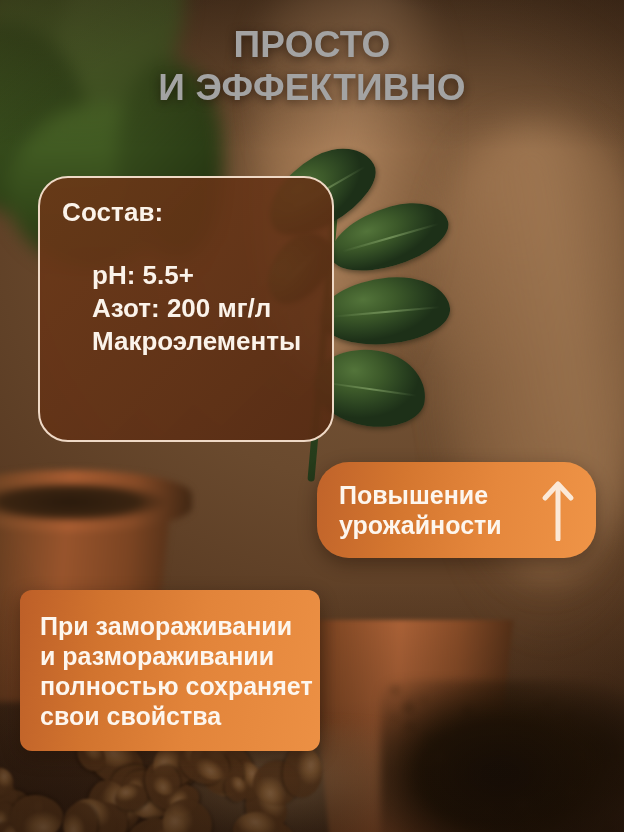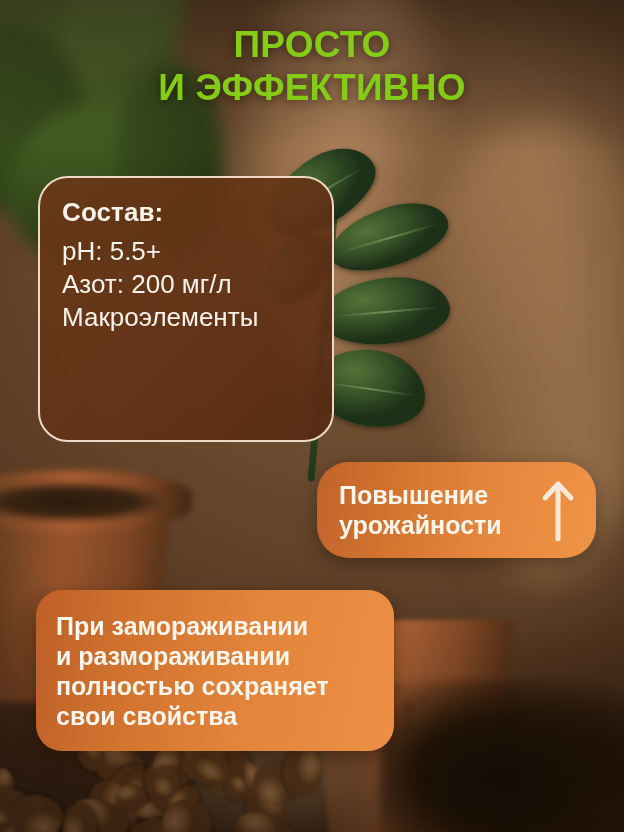--- a/index.html
+++ b/index.html
@@ -139,62 +139,62 @@
   .comp-card {
     position:absolute; left:38px; top:176px; width:296px; height:266px;
     background:linear-gradient(135deg, rgba(108,56,24,.90) 0%, rgba(98,50,22,.90) 55%, rgba(86,43,19,.92) 100%);
     border:2px solid #efd9c6;
     border-radius:30px;
     padding:20px 0 0 22px;
     backdrop-filter:blur(2px);
   }
   .comp-head {
     font-size:26px; font-weight:700; color:#fbf3ea; letter-spacing:.1px;
-    line-height:1.1; margin-bottom:8px;
+    line-height:1.1; margin-bottom:32px;
   }
   .comp-line {
-    font-size:26px; font-weight:400; color:#fbf3ea; line-height:1.28; white-space:nowrap;
+    font-size:26px; font-weight:700; color:#fbf3ea; line-height:1.28; white-space:nowrap;margin-left:30px;
   }
 
   
   .pill {
     position:absolute;
     background:linear-gradient(100deg, #c0632a 0%, #d4762f 30%, #e5873c 62%, #ef9447 100%);
     border-radius:32px;
     box-shadow:0 6px 18px rgba(30,14,4,.42);
     display:flex; align-items:center;
   }
   .pill-text {
     font-size:25px; font-weight:700; color:#fdf6ee; line-height:1.2; white-space:pre-line;
   }
 
   #pill-yield { left:317px; top:462px; width:279px; height:96px; padding:0 0 0 22px; justify-content:space-between; }
   #pill-yield .pill-text { font-size:25px; }
   .arrow-up { width:40px; margin-right:18px; display:flex; justify-content:center; }
 
   #pill-freeze {
-    left:36px; top:590px; width:358px; height:161px;
+    left:20px; top:590px; width:300px; height:161px;
     padding:0 0 0 20px;
     background:linear-gradient(100deg, #bd5f28 0%, #d1732e 26%, #e2843a 58%, #ec9044 100%);
-    border-radius:26px;
+    border-radius:12px;
   }
   #pill-freeze .pill-text { font-size:25px; line-height:1.2; }
 
   #pill-allplants {
     left:418px; top:597px; width:178px; height:110px;
     padding:0 0 0 0; justify-content:center; text-align:center;
     background:linear-gradient(105deg, #bf6229 0%, #d5772f 34%, #e68a3e 70%, #ef9547 100%);
     border-radius:28px;
   }
   #pill-allplants .pill-text { font-size:25px; line-height:1.2; }
 
   
   .title {
     position:absolute; left:0; top:24px; width:624px;
-    text-align:center; color:#84cc16;
+    text-align:center; color:#a3a3a3;
     font-size:37px; font-weight:700; line-height:1.16;
     letter-spacing:.2px; white-space:pre-line;
     text-shadow:0 2px 10px rgba(20,10,4,.55);
   }
 </style>
 </head>
 <body>
 
 <div id="stage">
 

